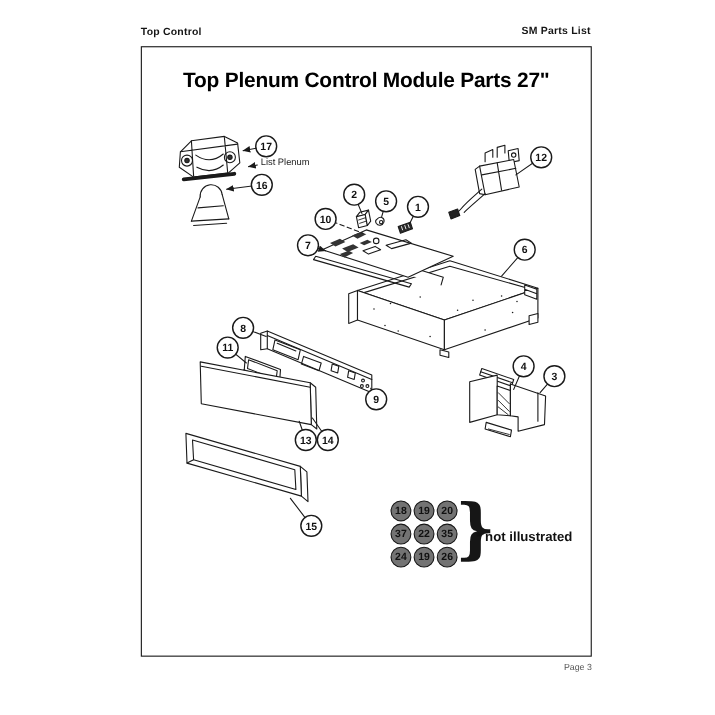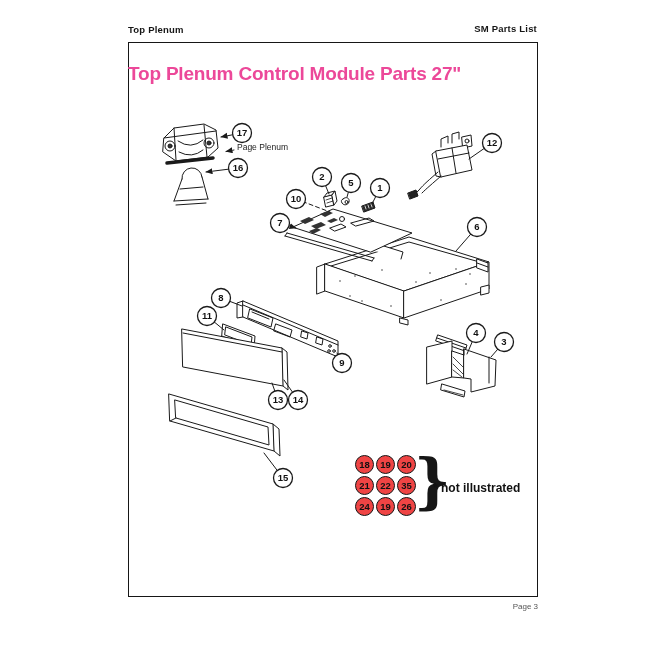--- a/index.html
+++ b/index.html
@@ -8,53 +8,53 @@
     font-family:"Liberation Sans", sans-serif;color:#1a1a1a;overflow:hidden;
   }
   .hdr{position:absolute;font-weight:bold;font-size:9.5px;letter-spacing:.2px;color:#151515;}
   #header-left{left:128px;top:24px;}
   #header-right{right:113px;top:23px;}
   #page-border{
     position:absolute;left:128px;top:42px;width:408px;height:553px;
     border:1.5px solid #161616;background:#fff;
   }
   #page-title{
-    position:absolute;left:128px;top:63px;width:410px;text-align:left;
-    font-weight:bold;font-size:19px;letter-spacing:-0.2px;color:#ec4899;
+    position:absolute;left:128px;top:63px;width:410px;text-align:center;
+    font-weight:bold;font-size:19px;letter-spacing:-0.2px;color:#000000;
   }
   #diagram-svg{position:absolute;left:0;top:0;}
   .lbl-small{position:absolute;font-size:8.5px;color:#222;}
   #oven-plenum-label{left:237px;top:142px;}
   #ni-grid{
     position:absolute;left:355px;top:455px;width:63px;
     display:flex;flex-wrap:wrap;gap:2px;
   }
   .ni-circle{
     width:17px;height:17px;border:1.6px solid #161616;border-radius:50%;
     display:flex;align-items:center;justify-content:center;
-    font-weight:bold;font-size:9.5px;background:#ef4444;color:#111;
+    font-weight:bold;font-size:9.5px;background:#737373;color:#111;
   }
   #ni-brace{
     position:absolute;left:413px;top:450px;height:64px;line-height:62px;
     font-size:60px;font-weight:bold;transform:scaleX(0.95);color:#161616;
     font-family:"DejaVu Serif", serif;
   }
   #ni-label{
     position:absolute;left:433px;top:481px;font-weight:bold;font-size:12px;color:#111;
   }
   #page-footer{
     position:absolute;left:128px;top:602px;width:410px;text-align:right;
     font-size:8px;color:#555;
   }
   .callout-num{font:bold 9.5px "Liberation Sans", sans-serif;fill:#111;}
 </style>
 </head>
 <body>
 
-<div id="header-left" class="hdr">Top Plenum</div>
+<div id="header-left" class="hdr">Top Control</div>
 <div id="header-right" class="hdr">SM Parts List</div>
 <div id="page-border"></div>
 <div id="page-title">Top Plenum Control Module Parts 27"</div>
 
 <svg id="diagram-svg" width="650" height="650" viewBox="0 0 650 650">
   <defs>
     <marker id="arrowhead" markerWidth="8" markerHeight="8" refX="6.5" refY="3" orient="auto">
       <path d="M0,0 L7,3 L0,6 Z" fill="#1a1a1a"></path>
     </marker>
   </defs>
@@ -275,27 +275,27 @@
         </g>
         <g>
           <line x1="504" y1="342" x2="491" y2="357"></line>
           <circle cx="504" cy="342" r="9.5" fill="#fff" stroke-width="1.3"></circle>
           <text x="504" y="345.4" text-anchor="middle" class="callout-num" stroke="none">3</text>
         </g>
       </g>
   </g>
 </svg>
 
-<div id="oven-plenum-label" class="lbl-small">Page Plenum</div>
+<div id="oven-plenum-label" class="lbl-small">List Plenum</div>
 
 <div id="ni-grid">
     <div class="ni-circle">18</div>
     <div class="ni-circle">19</div>
     <div class="ni-circle">20</div>
-    <div class="ni-circle">21</div>
+    <div class="ni-circle">37</div>
     <div class="ni-circle">22</div>
     <div class="ni-circle">35</div>
     <div class="ni-circle">24</div>
     <div class="ni-circle">19</div>
     <div class="ni-circle">26</div>
   </div>
 <div id="ni-brace">}</div>
 <div id="ni-label">* not illustrated</div>
 
 <div id="page-footer">Page 3</div>

